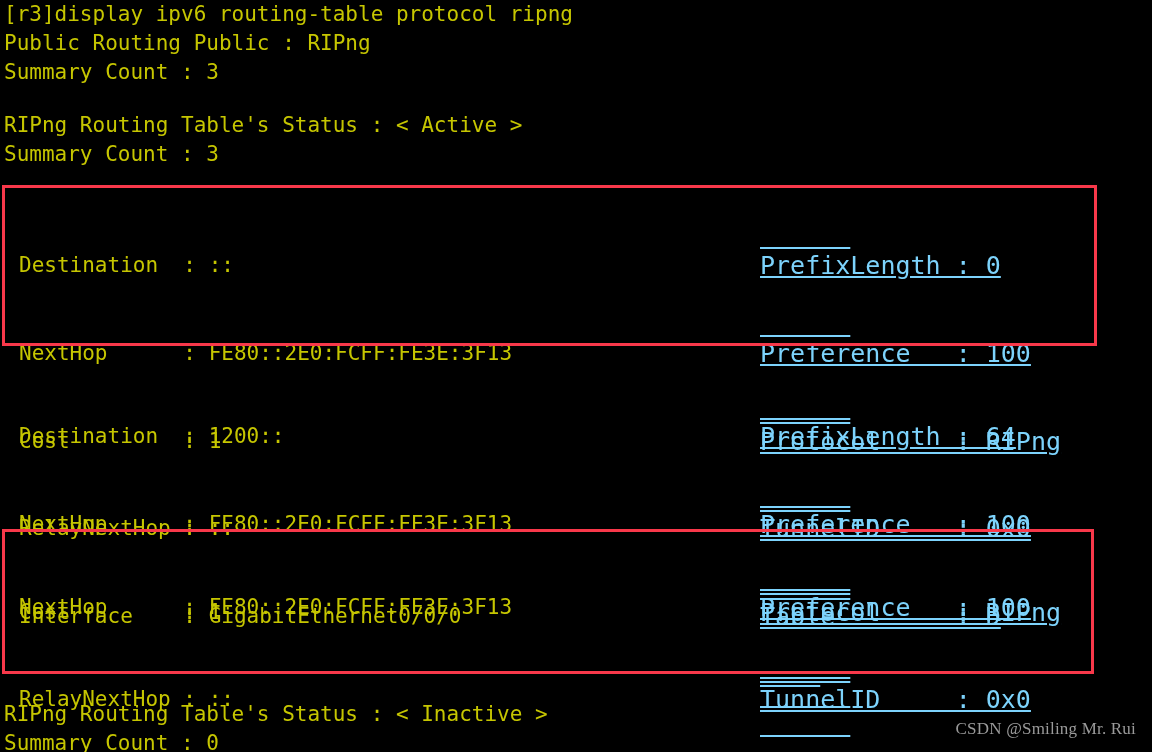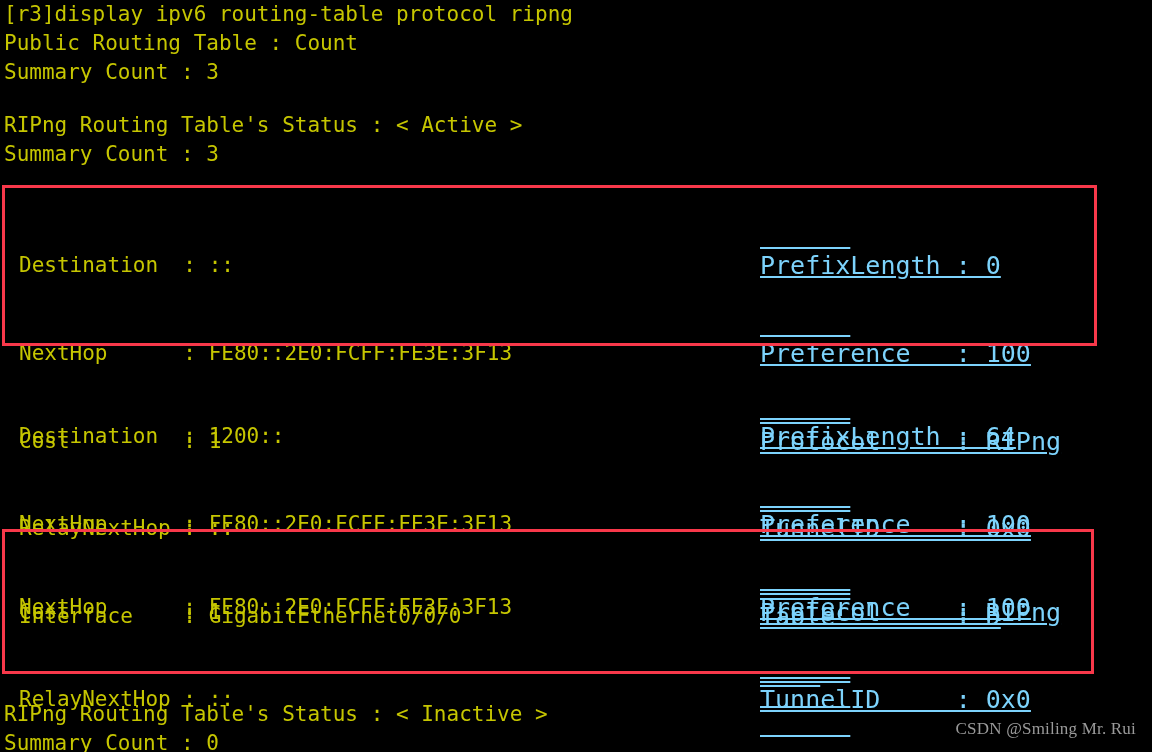--- a/index.html
+++ b/index.html
@@ -96,21 +96,21 @@
   }
 </style>
 </head>
 <body>
 
 <div id="terminal">
 
   
   <div class="line" style="top:0px;">[r3]display ipv6 routing-table protocol ripng</div>
 
-  <div class="line" style="top:29px;">Public Routing Table : Count</div>
+  <div class="line" style="top:29px;">Public Routing Public : RIPng</div>
 
   <div class="line" style="top:58px;">Summary Count : 3</div>
 
   <div class="line" style="top:111px;">RIPng Routing Table's Status : &lt; Active &gt;</div>
 
   <div class="line" style="top:140px;">Summary Count : 3</div>
 
   
   <div class="route-block" style="top:193px;padding-left:20px;">
     <div class="route-col-left">

